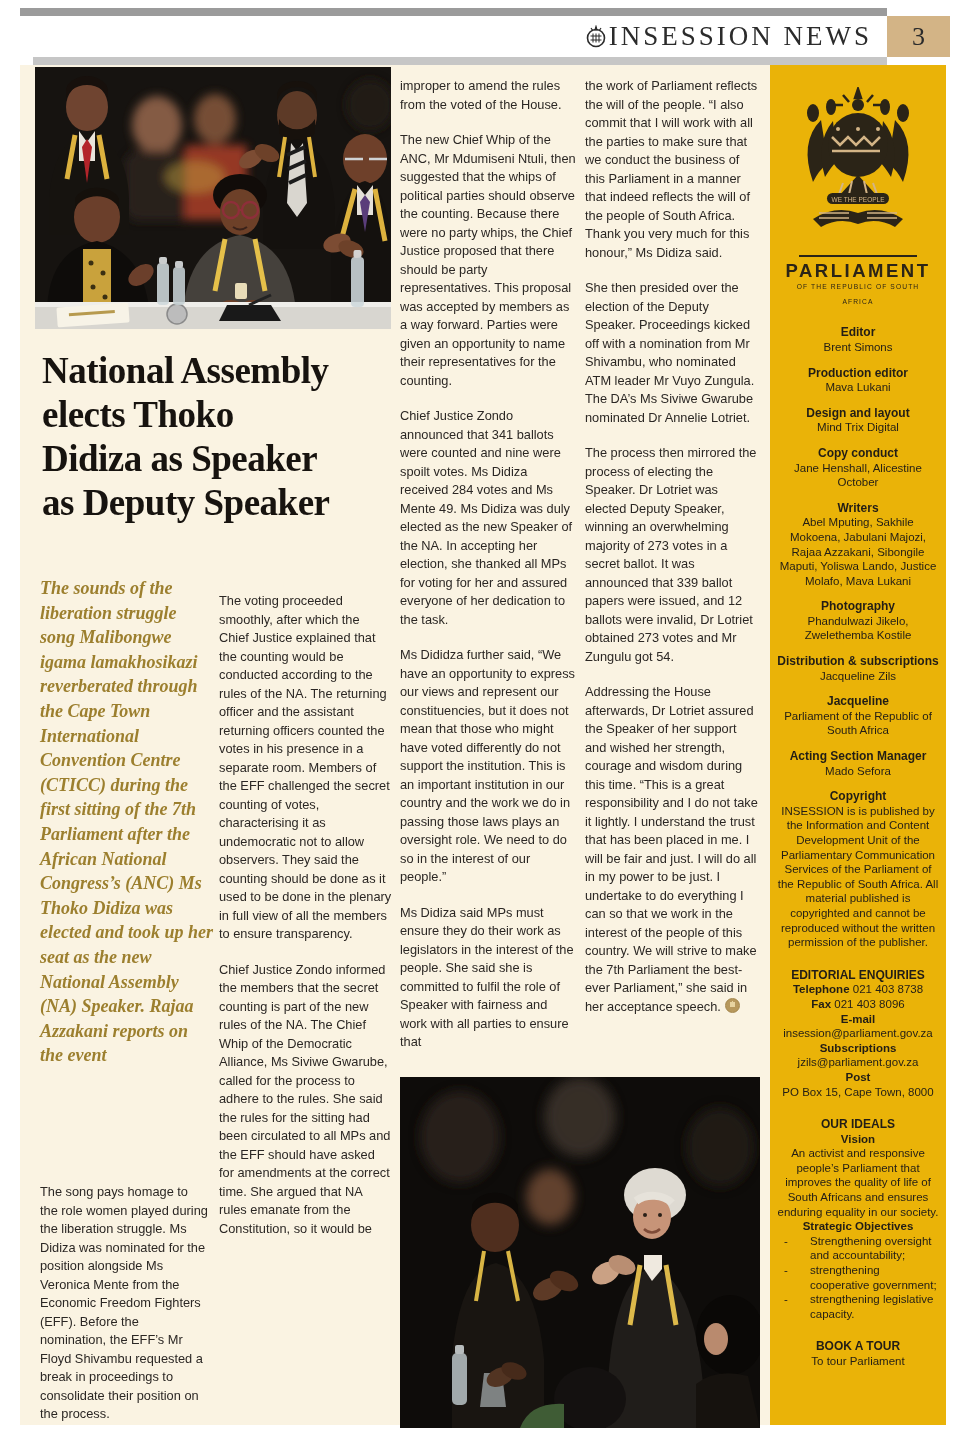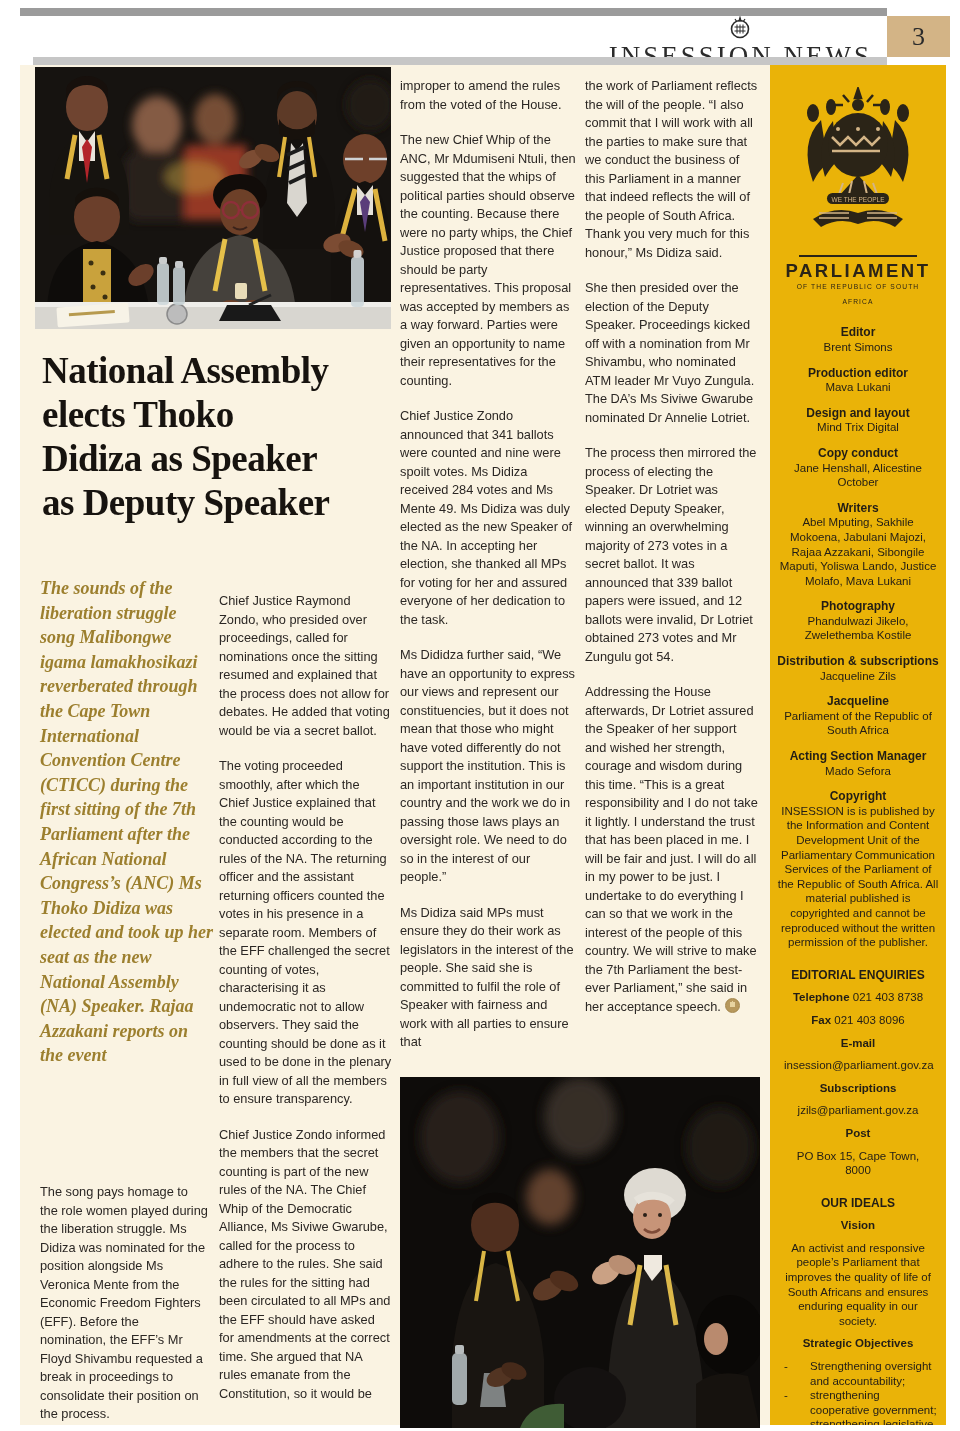--- a/index.html
+++ b/index.html
@@ -2,21 +2,21 @@
 <html><head>
 <meta charset="utf-8">
 <style>
   html,body{margin:0;padding:0;background:#ffffff;}
   .page{position:relative;width:960px;height:1431px;background:#ffffff;overflow:hidden;
         font-family:"Liberation Sans",sans-serif;color:#2b2724;}
   
   .bar-top{position:absolute;left:20px;top:8px;width:867px;height:8px;background:#9b9b9b;}
   .bar-sub{position:absolute;left:33px;top:57px;width:854px;height:8px;background:#c6c6c6;}
   .brand{position:absolute;top:16px;right:88px;height:41px;display:flex;align-items:center;gap:1px;
-         font-family:"Liberation Serif",serif;font-size:27px;letter-spacing:3px;color:#2b2b2b;flex-direction:column;}
+         font-family:"Liberation Serif",serif;font-size:27px;letter-spacing:3px;color:#2b2b2b;}
   .pagenum-box{position:absolute;left:887px;top:16px;width:63px;height:41px;background:#d3b486;
          display:flex;align-items:center;justify-content:center;
          font-family:"Liberation Serif",serif;font-size:26px;color:#2b2b2b;}
   
   .content-bg{position:absolute;left:20px;top:65px;width:750px;height:1360px;background:#faf3e2;}
   
   .photo{position:absolute;overflow:hidden;background:#161412;}
   .photo svg{display:block;}
   .photo-top{left:35px;top:67px;width:356px;height:262px;}
   .photo-bottom{left:400px;top:1077px;width:360px;height:351px;}
@@ -44,21 +44,21 @@
   .sidebar{position:absolute;left:770px;top:65px;width:176px;height:1360px;background:#eab308;
            overflow:hidden;text-align:center;color:#221d16;padding:0;}
   .sb-inner{padding:20px 6px 0 6px;font-size:11.5px;line-height:14.6px;}
   .logo-wrap{margin:2px auto 16px auto;width:150px;}
   .logo-rule{width:118px;height:2px;background:#2b2417;margin:6px auto 7px auto;}
   .logo-title{font-weight:700;font-size:18.5px;letter-spacing:2.5px;color:#2b2417;}
   .logo-sub{font-size:6.7px;letter-spacing:1.1px;color:#2b2417;margin-top:2px;}
   .credit{margin-bottom:11px;}
   .credit .lab{font-weight:700;font-size:12px;}
   .sb-head{font-weight:700;font-size:12px;margin-top:18px;}
-  .sb-line{margin:8px;}
+  .sb-line{margin:0;}
   .sb-line b{font-weight:700;}
   .obj-list{text-align:left;margin:0 0 0 4px;}
   .obj-item{position:relative;padding-left:30px;margin:0;}
   .obj-item::before{content:"-";position:absolute;left:4px;top:0;}
   .icon-emblem{flex:0 0 auto;}
 </style>
 </head>
 <body>
 
 <div class="page">
@@ -177,21 +177,20 @@
     <span>as Deputy Speaker</span>
   </h1>
 
   <div class="lede">The sounds of the liberation struggle song Malibongwe igama lamakhosikazi reverberated through the Cape Town International Convention Centre (CTICC) during the first sitting of the 7th Parliament after the African National Congress’s (ANC) Ms Thoko Didiza was elected and took up her seat as the new National Assembly (NA) Speaker. Rajaa Azzakani reports on the event</div>
 
   <div class="col col1">
     <p>The song pays homage to the role women played during the liberation struggle. Ms Didiza was nominated for the position alongside Ms Veronica Mente from the Economic Freedom Fighters (EFF). Before the nomination, the EFF’s Mr Floyd Shivambu requested a break in proceedings to consolidate their position on the process.</p>
   </div>
 
   <div class="col col2">
-    <p>Chief Justice Raymond Zondo, who presided over proceedings, called for nominations once the sitting resumed and explained that the process does not allow for debates. He added that voting would be via a secret ballot.</p>
     <p>The voting proceeded smoothly, after which the Chief Justice explained that the counting would be conducted according to the rules of the NA. The returning officer and the assistant returning officers counted the votes in his presence in a separate room. Members of the EFF challenged the secret counting of votes, characterising it as undemocratic not to allow observers. They said the counting should be done as it used to be done in the plenary in full view of all the members to ensure transparency.</p>
     <p>Chief Justice Zondo informed the members that the secret counting is part of the new rules of the NA. The Chief Whip of the Democratic Alliance, Ms Siviwe Gwarube, called for the process to adhere to the rules. She said the rules for the sitting had been circulated to all MPs and the EFF should have asked for amendments at the correct time. She argued that NA rules emanate from the Constitution, so it would be</p>
   </div>
 
   <div class="col col3">
     <p>improper to amend the rules from the voted of the House.</p>
     <p>The new Chief Whip of the ANC, Mr Mdumiseni Ntuli, then suggested that the whips of political parties should observe the counting. Because there were no party whips, the Chief Justice proposed that there should be party representatives. This proposal was accepted by members as a way forward. Parties were given an opportunity to name their representatives for the counting.</p>
     <p>Chief Justice Zondo announced that 341 ballots were counted and nine were spoilt votes. Ms Didiza received 284 votes and Ms Mente 49. Ms Didiza was duly elected as the new Speaker of the NA. In accepting her election, she thanked all MPs for voting for her and assured everyone of her dedication to the task.</p>
     <p>Ms Dididza further said, “We have an opportunity to express our views and represent our constituencies, but it does not mean that those who might have voted differently do not support the institution. This is an important institution in our country and the work we do in passing those laws plays an oversight role. We need to do so in the interest of our people.”</p>
     <p>Ms Didiza said MPs must ensure they do their work as legislators in the interest of the people. She said she is committed to fulfil the role of Speaker with fairness and work with all parties to ensure that</p>

